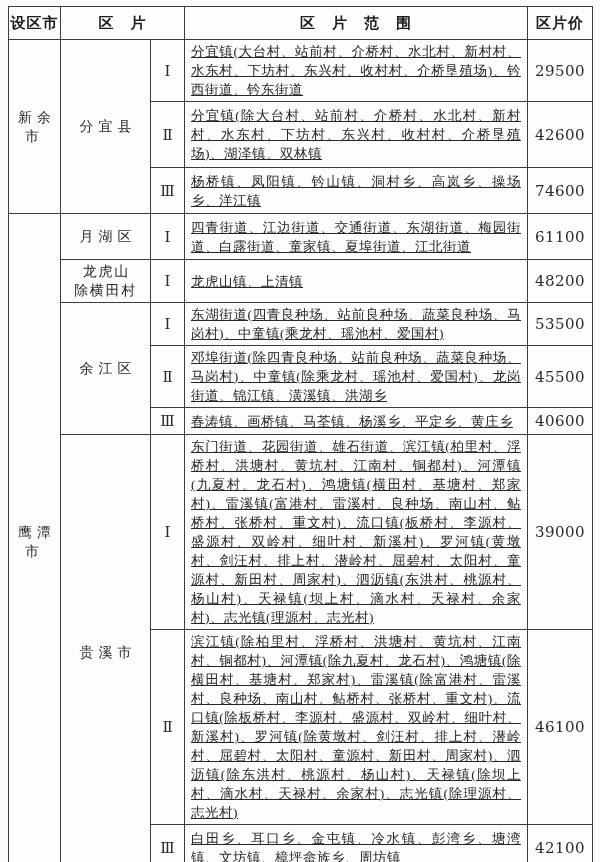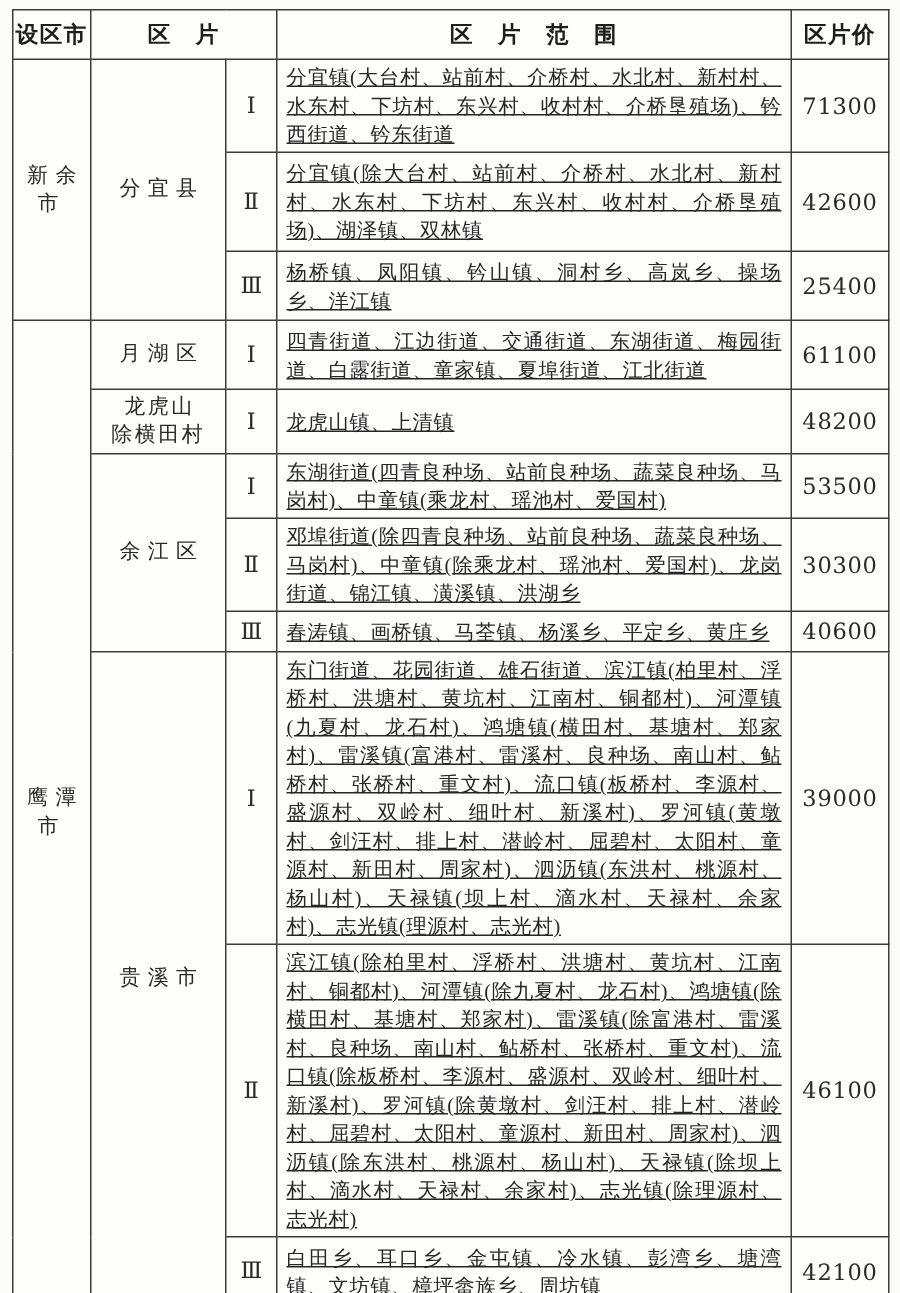--- a/index.html
+++ b/index.html
@@ -66,31 +66,31 @@
         <th>区　片　范　围</th>
         <th>区片价</th>
       </tr>
     </thead>
     <tbody>
       <tr style="height:62px">
         <td class="city" rowspan="3">新余市</td>
         <td class="county" rowspan="3">分宜县</td>
         <td class="zone-level">Ⅰ</td>
         <td class="range">分宜镇(大台村、站前村、介桥村、水北村、新村村、水东村、下坊村、东兴村、收村村、介桥垦殖场)、钤西街道、钤东街道</td>
-        <td class="price">71300</td>
+        <td class="price">29500</td>
       </tr>
       <tr style="height:66px">
         <td class="zone-level">Ⅱ</td>
         <td class="range">分宜镇(除大台村、站前村、介桥村、水北村、新村村、水东村、下坊村、东兴村、收村村、介桥垦殖场)、湖泽镇、双林镇</td>
         <td class="price">42600</td>
       </tr>
       <tr style="height:46px">
         <td class="zone-level">Ⅲ</td>
         <td class="range">杨桥镇、凤阳镇、钤山镇、洞村乡、高岚乡、操场乡、洋江镇</td>
-        <td class="price">25400</td>
+        <td class="price">74600</td>
       </tr>
       <tr style="height:46px">
         <td class="city" rowspan="8">鹰潭市</td>
         <td class="county">月湖区</td>
         <td class="zone-level">Ⅰ</td>
         <td class="range">四青街道、江边街道、交通街道、东湖街道、梅园街道、白露街道、童家镇、夏埠街道、江北街道</td>
         <td class="price">61100</td>
       </tr>
       <tr style="height:43px">
         <td class="county tight">龙虎山
@@ -101,21 +101,21 @@
       </tr>
       <tr style="height:40px">
         <td class="county" rowspan="3">余江区</td>
         <td class="zone-level">Ⅰ</td>
         <td class="range">东湖街道(四青良种场、站前良种场、蔬菜良种场、马岗村)、中童镇(乘龙村、瑶池村、爱国村)</td>
         <td class="price">53500</td>
       </tr>
       <tr style="height:62px">
         <td class="zone-level">Ⅱ</td>
         <td class="range">邓埠街道(除四青良种场、站前良种场、蔬菜良种场、马岗村)、中童镇(除乘龙村、瑶池村、爱国村)、龙岗街道、锦江镇、潢溪镇、洪湖乡</td>
-        <td class="price">30300</td>
+        <td class="price">45500</td>
       </tr>
       <tr style="height:27px">
         <td class="zone-level">Ⅲ</td>
         <td class="range">春涛镇、画桥镇、马荃镇、杨溪乡、平定乡、黄庄乡</td>
         <td class="price">40600</td>
       </tr>
       <tr style="height:190px">
         <td class="county" rowspan="3">贵溪市</td>
         <td class="zone-level">Ⅰ</td>
         <td class="range">东门街道、花园街道、雄石街道、滨江镇(柏里村、浮桥村、洪塘村、黄坑村、江南村、铜都村)、河潭镇(九夏村、龙石村)、鸿塘镇(横田村、基塘村、郑家村)、雷溪镇(富港村、雷溪村、良种场、南山村、鲇桥村、张桥村、重文村)、流口镇(板桥村、李源村、盛源村、双岭村、细叶村、新溪村)、罗河镇(黄墩村、剑汪村、排上村、潜岭村、屈碧村、太阳村、童源村、新田村、周家村)、泗沥镇(东洪村、桃源村、杨山村)、天禄镇(坝上村、滴水村、天禄村、余家村)、志光镇(理源村、志光村)</td>

